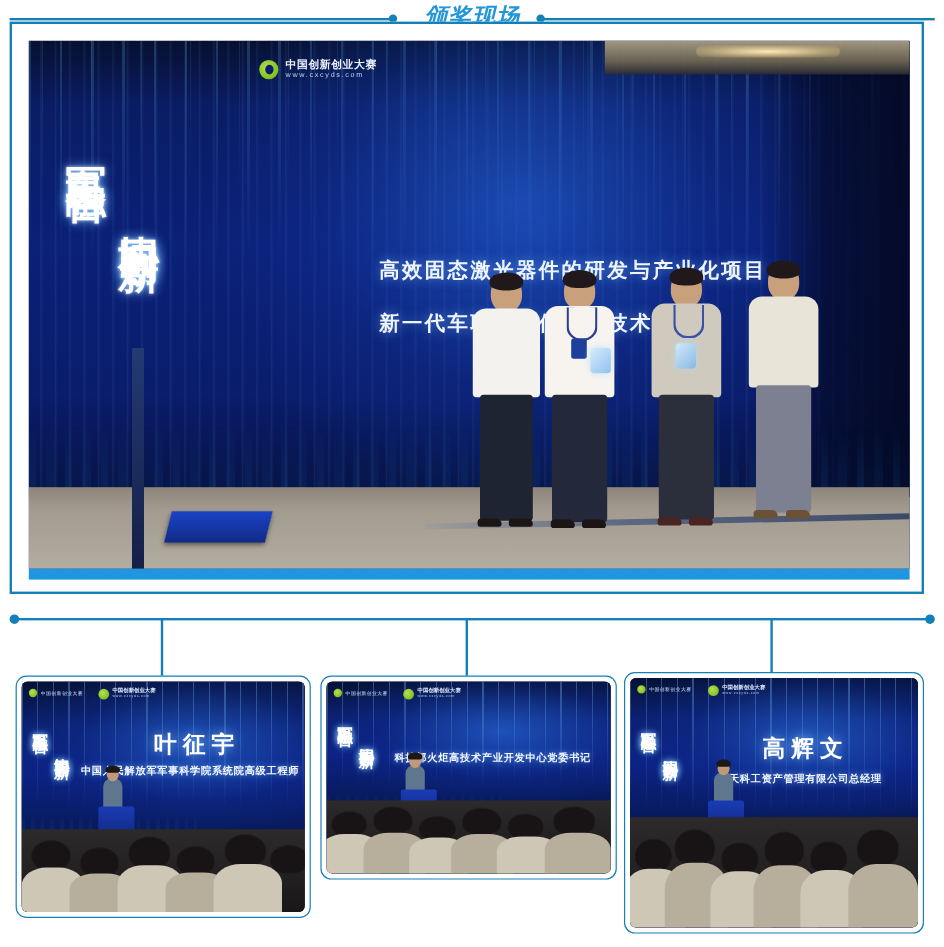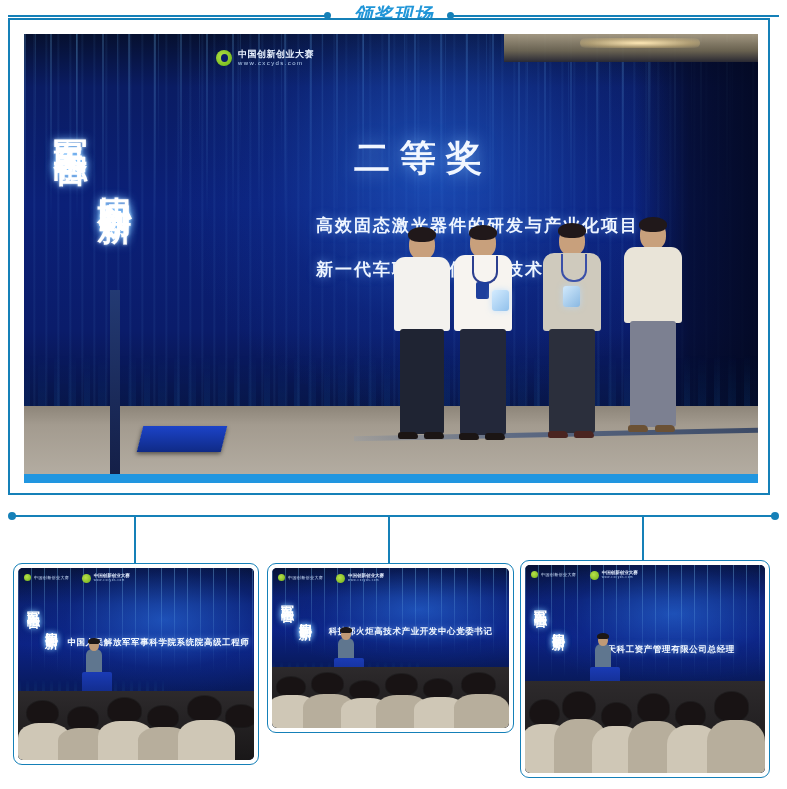--- a/index.html
+++ b/index.html
@@ -594,21 +594,20 @@
         <div class="c-mark"></div>
         <div class="c-text">
           <div class="c-name">中国创新创业大赛</div>
           <div class="c-url">www.cxcyds.com</div>
         </div>
       </div>
 
       <div class="slogan a">军民融合</div>
       <div class="slogan b">协同创新</div>
 
-      <div class="award-title">二等奖</div>
       <div class="award-line l1">高效固态激光器件的研发与产业化项目</div>
       <div class="award-line l2">新一代车联网通信协议技术</div>
 
       <div class="stage-floor"></div>
       <div class="stage-edge"></div>
 
       <div class="podium-side"></div>
       <div class="monitor"></div>
 
       <div class="person" style="left:370px; top:196px; width:56px; height:215px;">
@@ -684,20 +683,21 @@
         <div class="dot"></div>
         <div class="txt">
           <div class="l1">中国创新创业大赛</div>
           <div class="l2">www.cxcyds.com</div>
         </div>
       </div>
 
       <div class="t-slogan a">军民融合</div>
       <div class="t-slogan b">协同创新</div>
 
+      <div class="t-name">叶征宇</div>
       <div class="t-role">中国人民解放军军事科学院系统院高级工程师</div>
 
       <div class="t-speaker" style="left:29%; top:42%;"></div>
       <div class="t-lectern" style="left:27%; top:54%;"></div>
 
       <div class="t-audience a1">
         <div class="head" style="left:4%;  top:14%; width:13%; height:34%;"></div>
         <div class="shoulder light" style="left:0%; top:46%; width:22%; height:54%;"></div>
         <div class="head" style="left:21%; top:24%; width:13%; height:32%;"></div>
         <div class="shoulder" style="left:17%; top:54%; width:22%; height:46%;"></div>
@@ -769,20 +769,21 @@
         <div class="dot"></div>
         <div class="txt">
           <div class="l1">中国创新创业大赛</div>
           <div class="l2">www.cxcyds.com</div>
         </div>
       </div>
 
       <div class="t-slogan a">军民融合</div>
       <div class="t-slogan b">协同创新</div>
 
+      <div class="t-name">高辉文</div>
       <div class="t-role">航天科工资产管理有限公司总经理</div>
 
       <div class="t-speaker" style="left:29%; top:38%;"></div>
       <div class="t-lectern" style="left:27%; top:49%;"></div>
 
       <div class="t-audience a3">
         <div class="head" style="left:2%;  top:20%; width:12%; height:28%;"></div>
         <div class="shoulder light" style="left:-2%; top:46%; width:21%; height:54%;"></div>
         <div class="head" style="left:16%; top:12%; width:13%; height:30%;"></div>
         <div class="shoulder" style="left:12%; top:41%; width:22%; height:59%;"></div>

